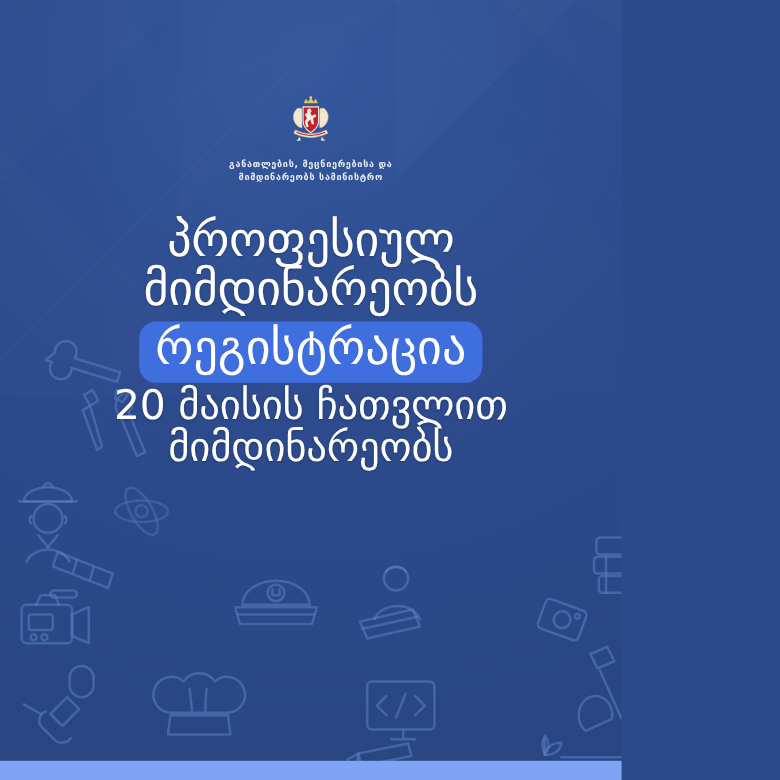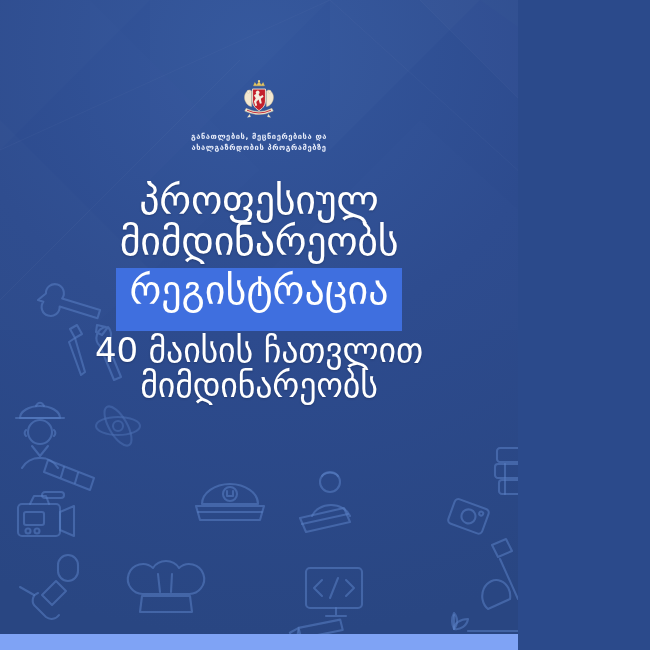--- a/index.html
+++ b/index.html
@@ -27,21 +27,21 @@
   .ministry{margin-top:78px;display:flex;flex-direction:column;align-items:center;}
   .emblem{width:46px;height:46px;}
   .ministry-text{margin-top:7px;text-align:center;color:#e9eefb;
     font-size:7.6px;letter-spacing:.55px;line-height:1.5;font-weight:700;}
 
   .headline{margin-top:26px;width:100%;text-align:center;color:#ffffff;
     font-weight:400;line-height:1.03;}
   .hl-line{font-size:40px;letter-spacing:-.3px;display:block;
     text-shadow:0 1px 2px rgba(16,30,62,.35);}
   .hl-mark{display:inline-block;background:#3f6fdf;color:#ffffff;
-    padding:2px 13px 20px;border-radius:0;font-size:40px;line-height:1.02;
+    padding:2px 13px 8px;border-radius:14px;font-size:40px;line-height:1.02;
     margin:4px 0 2px;}
   .hl-sub{font-size:34px;letter-spacing:-.2px;display:block;
     text-shadow:0 1px 2px rgba(16,30,62,.35);}
   .row-mark{margin-top:2px;}
 
   .cta{margin-top:26px;border:2px solid #efa938;border-radius:999px;
     padding:11px 44px 14px;color:#f5a623;font-size:31px;font-weight:700;
     letter-spacing:.2px;background:transparent;cursor:pointer;}
 </style>
 </head>
@@ -240,30 +240,30 @@
 
         <path d="M44,34 a4,4 0 1,1 5,1 l3,5 6,-3 2,4 -6,4 2,10 -4,1 -3,-9 -5,5 2,8 -4,1 -3,-10 4,-7 -4,-6 z" fill="#f4eee0"></path>
 
         <path d="M22,66 q28,14 56,0 l3,6 q-31,15 -62,0 z" fill="#f0ead8" stroke="#cbbb96" stroke-width="1"></path>
         <path d="M24,70 q26,12 52,0" fill="none" stroke="#c4202c" stroke-width="2"></path>
         <path d="M30,78 l-6,8 8,-1 z" fill="#e8e0cb"></path>
         <path d="M70,78 l6,8 -8,-1 z" fill="#e8e0cb"></path>
       </svg>
       <div class="ministry-text">
         <div>განათლების, მეცნიერებისა და</div>
-        <div>ახალგაზრდობის პროგრამებზე</div>
+        <div>მიმდინარეობს სამინისტრო</div>
       </div>
     </div>
 
     <div class="headline">
       <span class="hl-line">პროფესიულ</span>
       <span class="hl-line">მიმდინარეობს</span>
       <div class="row-mark">
         <span class="hl-mark">რეგისტრაცია</span>
       </div>
-      <span class="hl-sub">40 მაისის ჩათვლით</span>
+      <span class="hl-sub">20 მაისის ჩათვლით</span>
       <span class="hl-sub">მიმდინარეობს</span>
     </div>
 
   </div>
 
   <div class="bottom-bar"></div>
 </div>
 
 </body></html>

